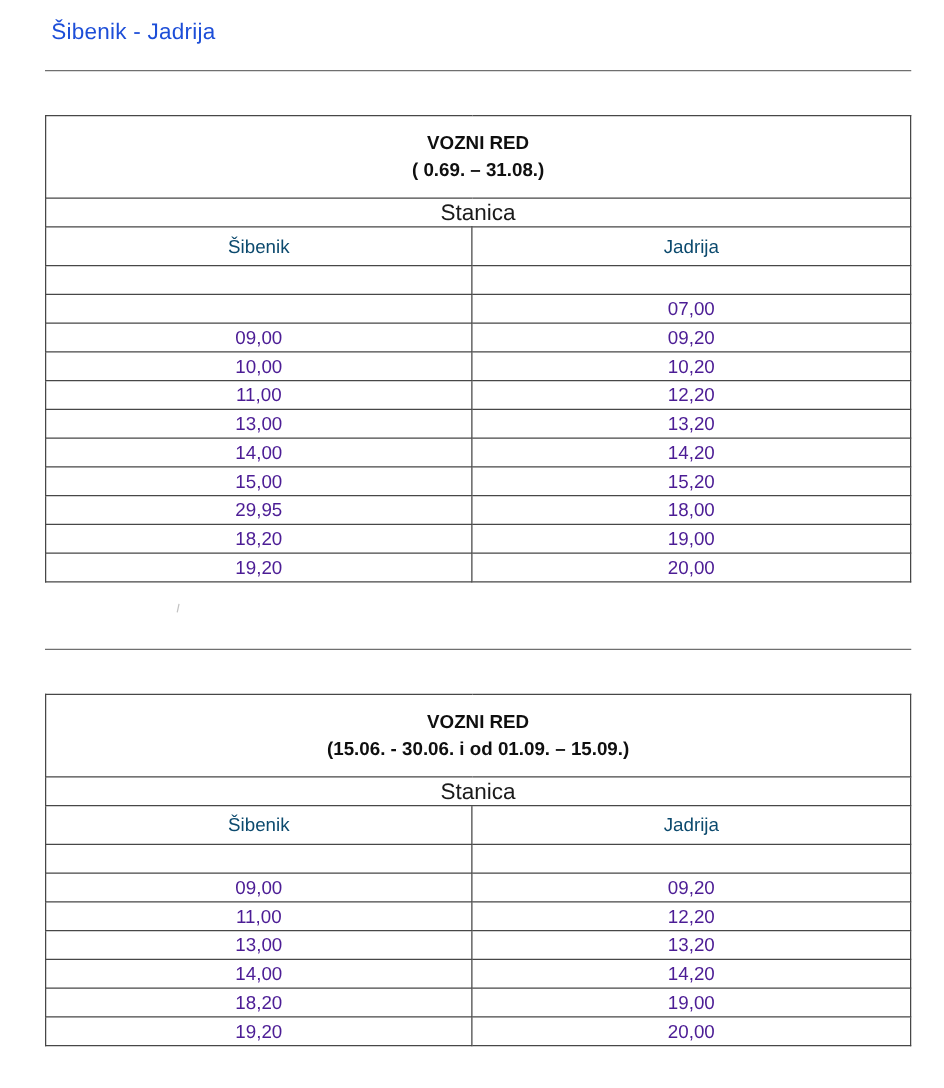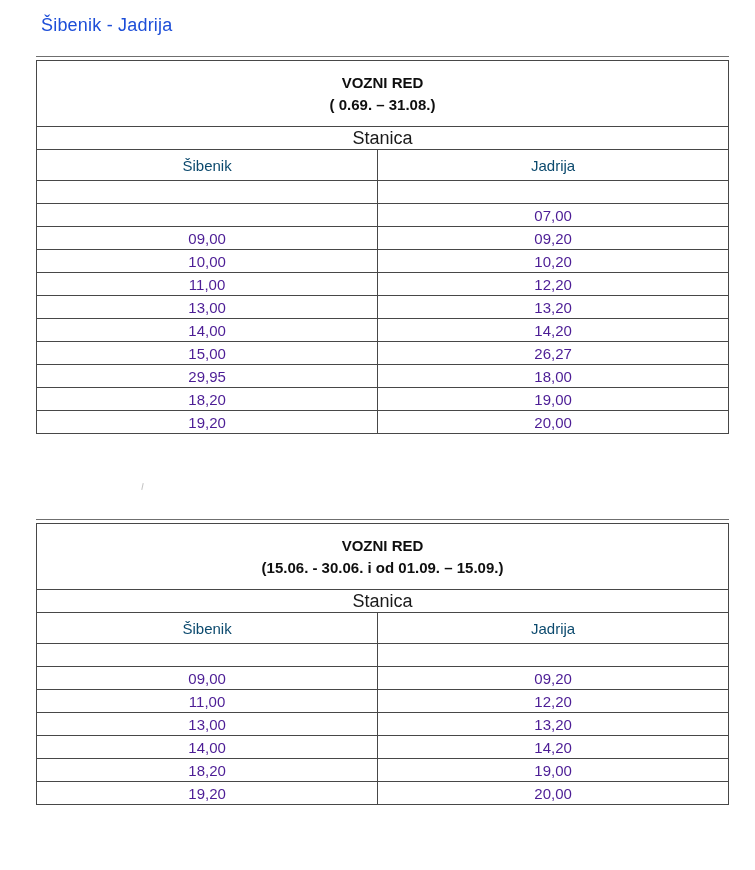--- a/index.html
+++ b/index.html
@@ -31,20 +31,21 @@
     border-top: 1px solid #6f6f6f;
     padding-top: 3px;
   }
   .tt-wrap.first  { top: 56px; }
   .tt-wrap.second { top: 519px; }
 
   table.tt {
     width: 100%;
     border-collapse: collapse;
     table-layout: fixed;
+    margin-top: 32px;
   }
   table.tt col.c1 { width: 49.3%; }
   table.tt col.c2 { width: 50.7%; }
 
   table.tt th, table.tt td {
     border: 1px solid #474747;
     text-align: center;
     vertical-align: middle;
     padding: 0;
     overflow: hidden;
@@ -141,21 +142,21 @@
         <tr>
           <td>13,00</td>
           <td>13,20</td>
         </tr>
         <tr>
           <td>14,00</td>
           <td>14,20</td>
         </tr>
         <tr>
           <td>15,00</td>
-          <td>26,27</td>
+          <td>15,20</td>
         </tr>
         <tr>
           <td>29,95</td>
           <td>18,00</td>
         </tr>
         <tr>
           <td>18,20</td>
           <td>19,00</td>
         </tr>
         <tr>

